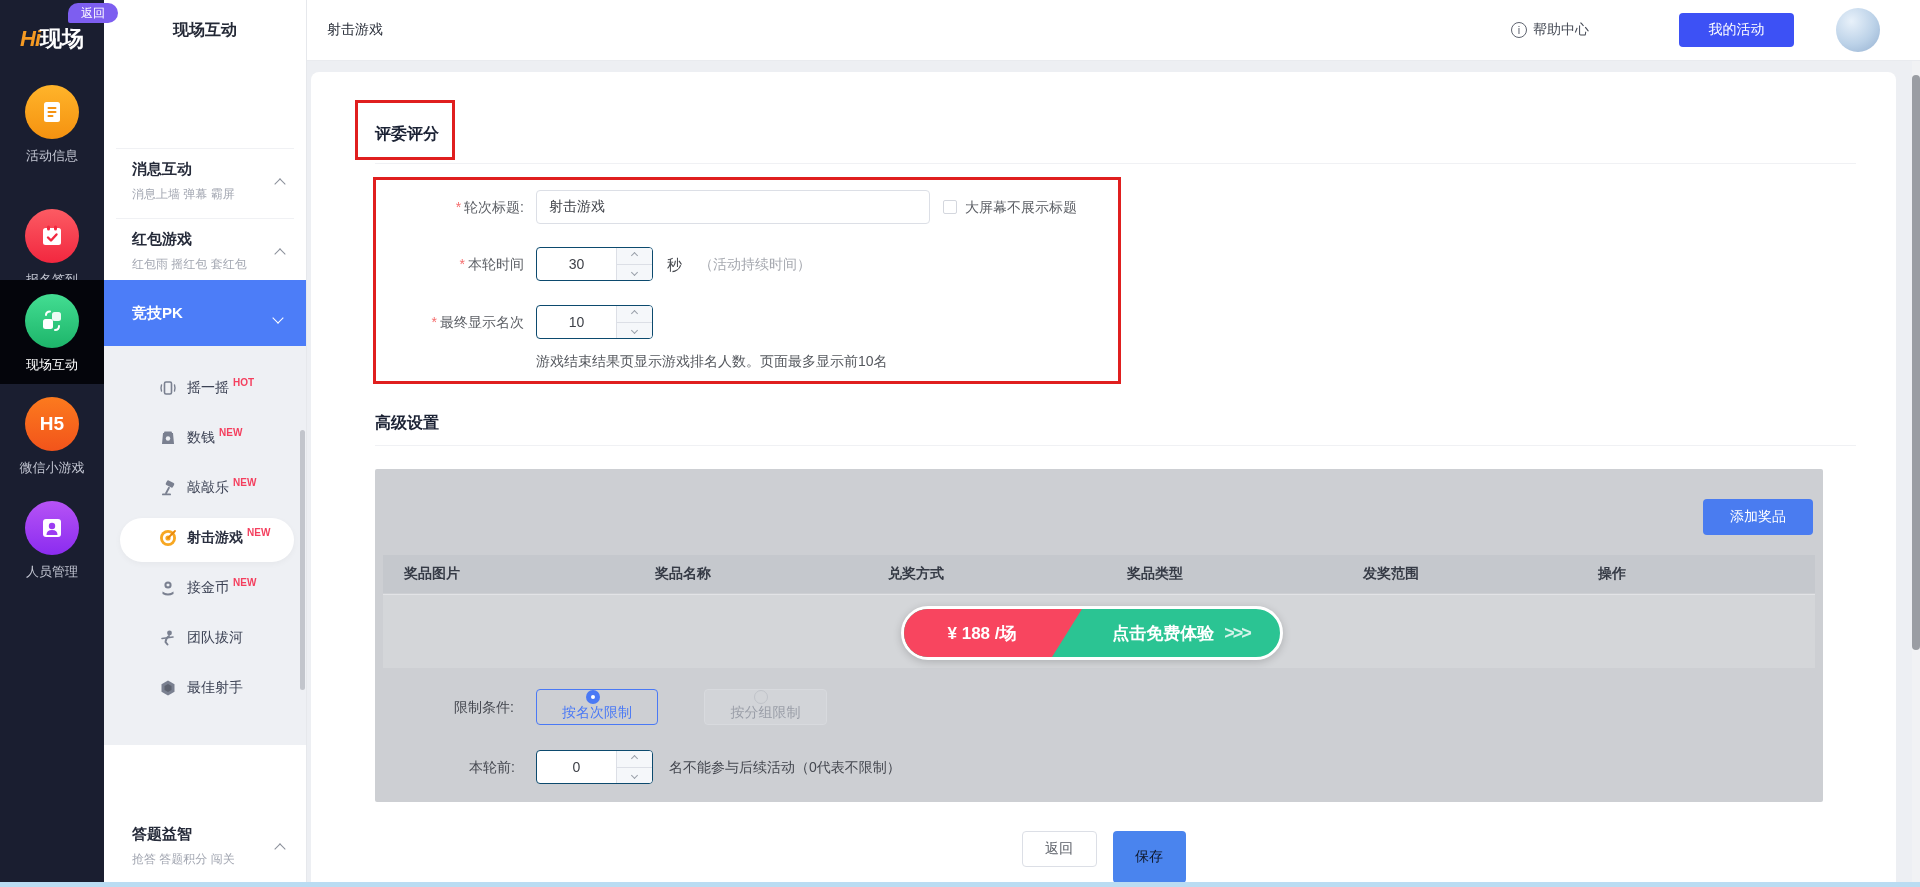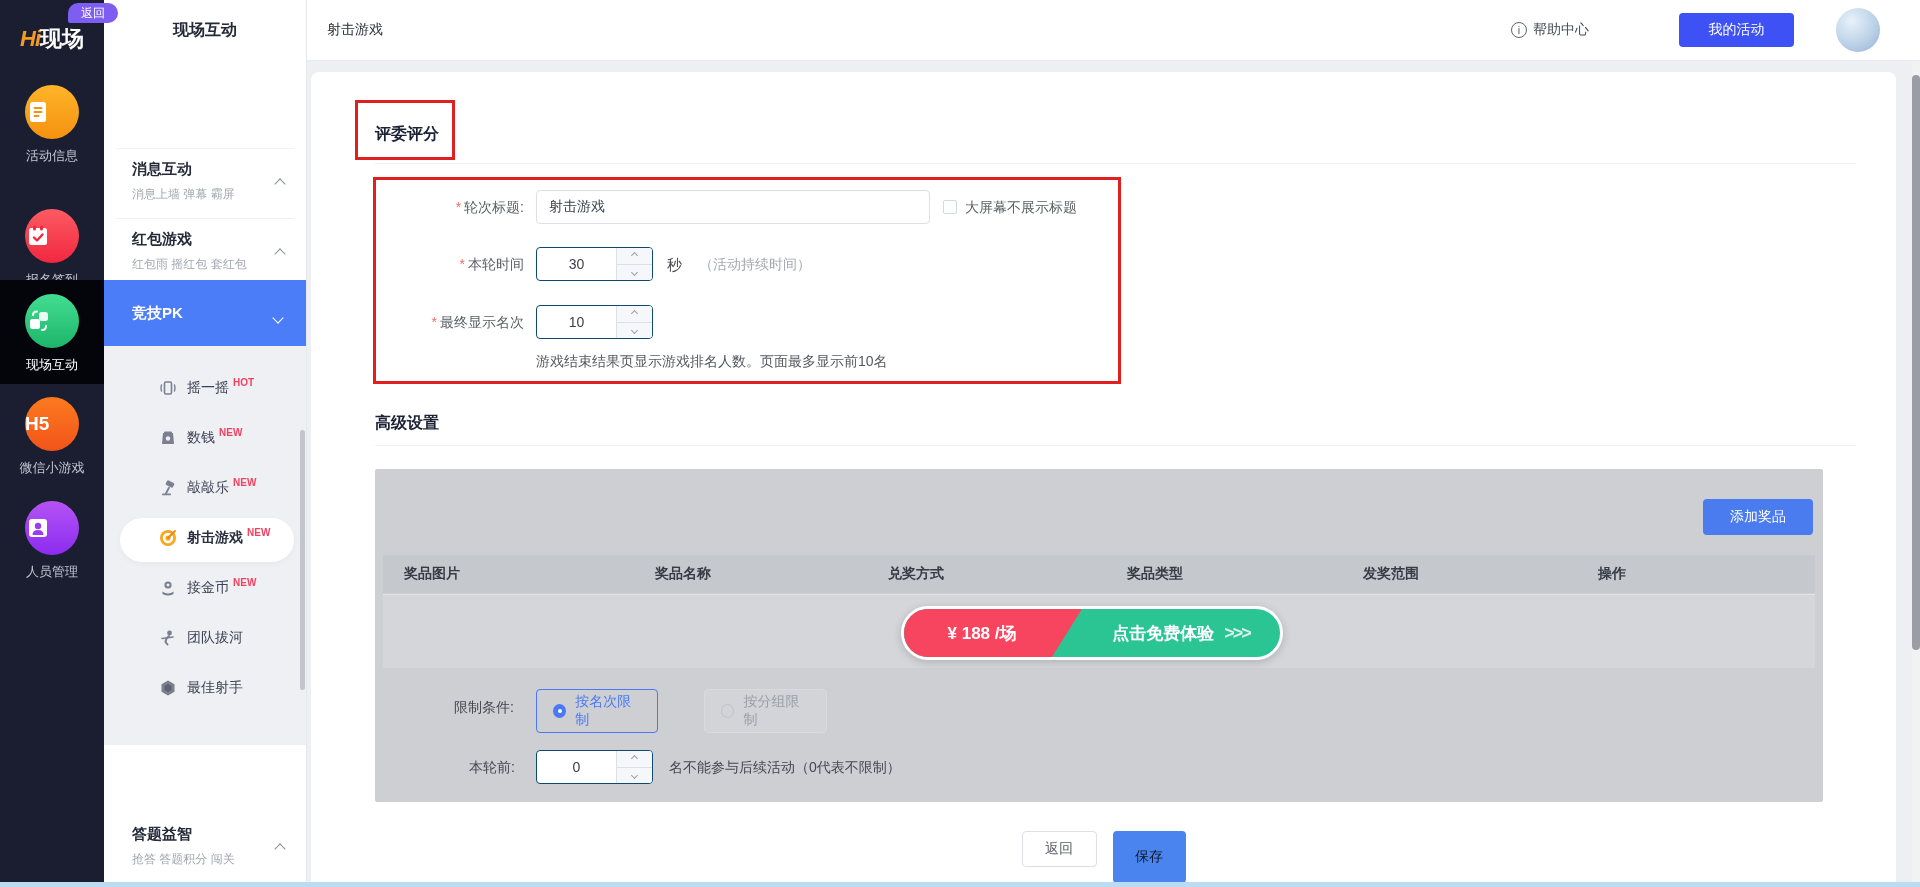--- a/index.html
+++ b/index.html
@@ -4,21 +4,21 @@
 <style>
   * { margin:0; padding:0; box-sizing:border-box; }
   html,body { width:1920px; height:887px; overflow:hidden; font-family:"Liberation Sans","DejaVu Sans",sans-serif; background:#edeff3; }
 
   
   .rail { position:absolute; left:0; top:0; width:104px; height:887px; background:#1a1e30; z-index:5; }
   .logo { position:absolute; left:0; top:0; width:104px; height:78px; display:flex; align-items:center; justify-content:center; font-weight:bold; font-size:22px; font-style:italic; letter-spacing:-1px; }
   .logo .hi-h { color:#f59a23; } .logo .hi-txt { color:#ffffff; font-style:normal; letter-spacing:0; }
   .back-badge { position:absolute; left:68px; top:3px; width:50px; height:20px; background:#7d5ef0; color:#fff; font-size:12px; border-radius:10px 10px 10px 2px; display:flex; align-items:center; justify-content:center; z-index:20; }
   .rail-item { position:absolute; left:0; width:104px; text-align:center; cursor:pointer; }
-  .rail-item .circ { width:54px; height:54px; border-radius:50%; margin:0 auto; display:flex; align-items:center; }
+  .rail-item .circ { width:54px; height:54px; border-radius:50%; margin:0 auto; display:flex; align-items:center; justify-content:center; }
   .rail-item .rl { margin-top:8px; font-size:13px; color:#c3c6d2; }
   .rail-active-block { position:absolute; left:0; top:280px; width:104px; height:104px; background:#04050b; }
   .rail-active-block .rl { color:#ffffff; }
   .c-orange { background:linear-gradient(180deg,#ffb42a,#f59210); }
   .c-red    { background:linear-gradient(180deg,#fc5b63,#f2273f); }
   .c-green  { background:linear-gradient(180deg,#43dd92,#1db56a); }
   .c-h5     { background:linear-gradient(180deg,#fc7a1e,#f2541b); color:#fff; font-weight:bold; font-size:19px; }
   .c-purple { background:linear-gradient(180deg,#b653f5,#8b2cf0); }
   .c-blue   { background:linear-gradient(180deg,#38a9f5,#1b7ff0); }
 
@@ -79,21 +79,21 @@
   .add-prize { position:absolute; right:10px; top:30px; width:110px; height:36px; background:#4a7cf0; color:#fff; border:none; border-radius:4px; font-size:14px; cursor:pointer; }
   .ptable-head { position:absolute; left:8px; right:8px; top:86px; height:38px; background:#c5c8cd; }
   .ptable-head span { position:absolute; top:10px; font-size:14px; font-weight:bold; color:#363b46; }
   .ptable-row { position:absolute; left:8px; right:8px; top:125px; height:74px; background:#d4d6d9; border-top:1px solid #e2e3e6; }
 
   .promo { position:absolute; left:526px; top:137px; width:382px; height:54px; border:3px solid #ffffff; border-radius:27px; background:#2bc493; overflow:hidden; box-shadow:0 2px 8px rgba(0,0,0,0.18); cursor:pointer; }
   .promo-red { position:absolute; left:0; top:0; bottom:0; width:178px; background:#f8455f; -webkit-clip-path:polygon(0 0,100% 0,calc(100% - 30px) 100%,0 100%); clip-path:polygon(0 0,100% 0,calc(100% - 30px) 100%,0 100%); display:flex; align-items:center; justify-content:center; padding-right:22px; color:#fff; font-size:17px; font-weight:bold; }
   .promo-green { position:absolute; left:178px; right:0; top:0; bottom:0; display:flex; align-items:center; justify-content:center; color:#fff; font-size:17px; font-weight:bold; }
   .promo-arrows { margin-left:10px; font-weight:bold; letter-spacing:-2px; color:rgba(255,255,255,0.8); font-size:18px; }
 
-  .radio-box { position:absolute; height:44px; border-radius:4px; display:flex; align-items:center; padding:0 16px; font-size:14px; cursor:pointer; }
+  .radio-box { position:absolute; height:36px; border-radius:4px; display:flex; align-items:center; padding:0 16px; font-size:14px; cursor:pointer;flex-direction:column; }
   .radio-box .rdot { width:14px; height:14px; border-radius:50%; margin-right:9px; position:relative; }
   .rb-on { border:1px solid #4a79f5; color:#4a79f5; }
   .rb-on .rdot { background:#4a79f5; }
   .rb-on .rdot::after { content:""; position:absolute; left:5px; top:5px; width:4px; height:4px; border-radius:50%; background:#fff; }
   .rb-off { border:1px solid #d8dade; color:#9a9ea8; background:#d2d4d8; }
   .rb-off .rdot { border:1px solid #c0c3c9; background:transparent; }
 
   
   .footer-btns { position:absolute; left:0; right:0; top:759px; display:flex; justify-content:center; gap:16px; }
   .btn-back { width:75px; height:36px; background:#fff; border:1px solid #dcdfe6; border-radius:4px; font-size:14px; color:#5c6068; cursor:pointer; }

